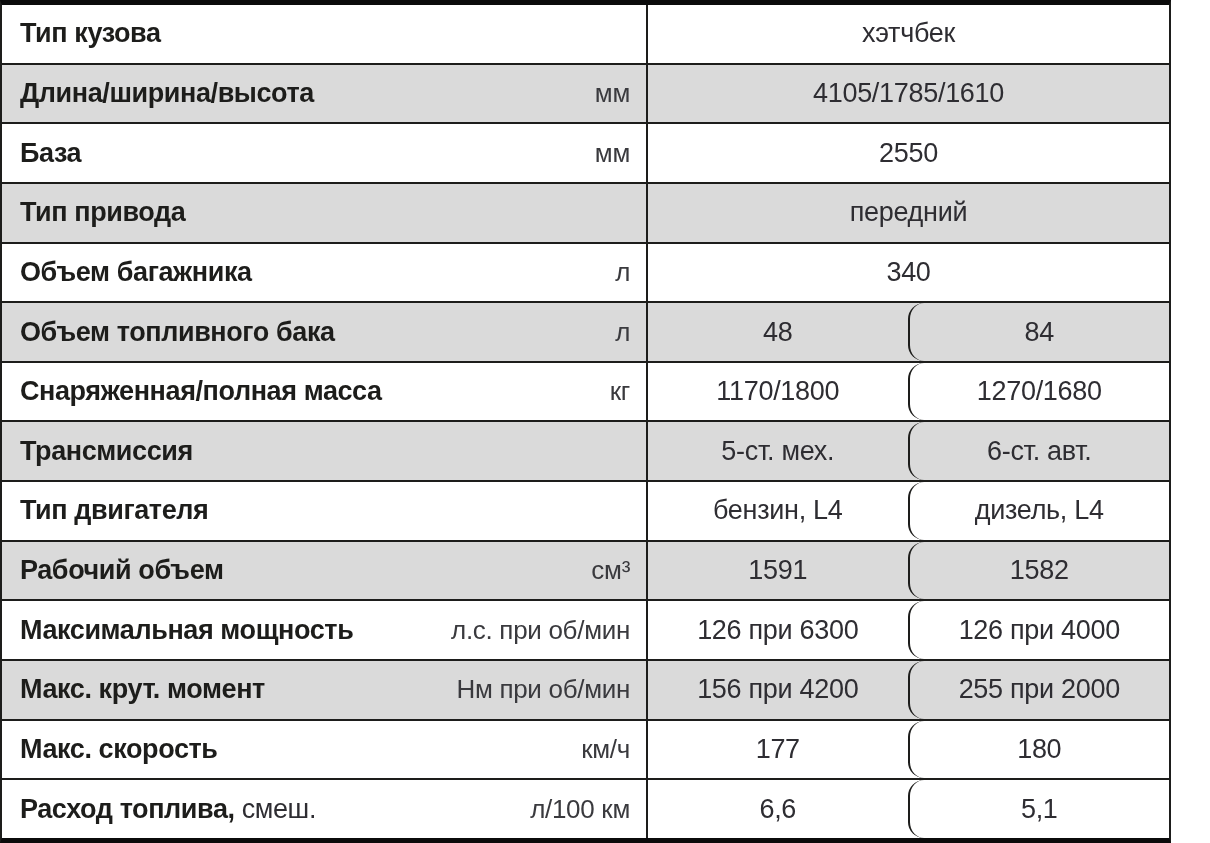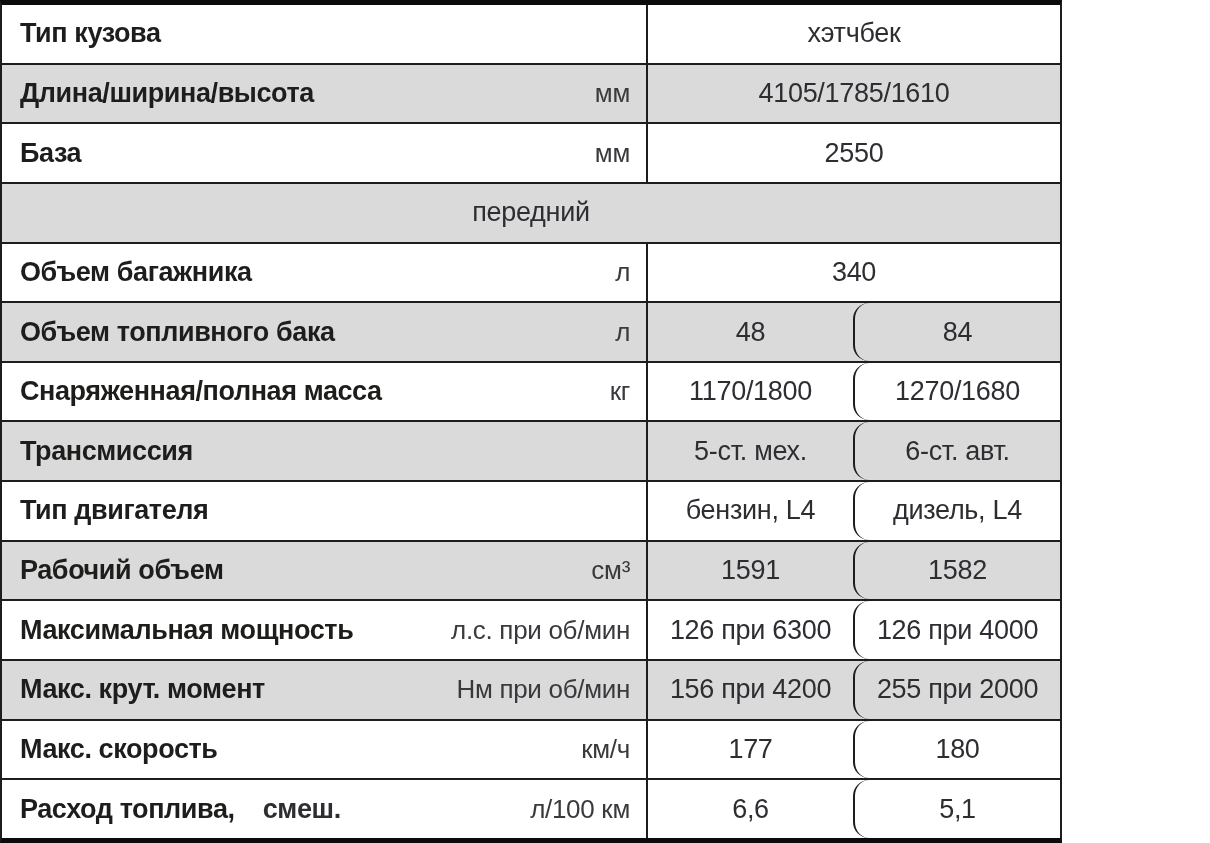--- a/index.html
+++ b/index.html
@@ -1,21 +1,21 @@
 <!DOCTYPE html>
 <html><head>
 <meta charset="utf-8">
 <style>
   html, body {
     margin: 0;
     padding: 0;
     background: #ffffff;
   }
   .spec-table {
-    width: 1062px;
+    width: 1171px;
     height: 843px;
     box-sizing: border-box;
     border-top: 5px solid #0b0b0b;
     border-bottom: 5px solid #0b0b0b;
     border-left: 2px solid #1d1d1b;
     border-right: 2px solid #1d1d1b;
     display: flex;
     flex-direction: column;
     font-family: "Liberation Sans", sans-serif;
     color: #1d1d1b;
@@ -43,23 +43,22 @@
     align-items: center;
     padding: 0 16px 0 18px;
   }
   .param-label {
     font-weight: bold;
     font-size: 27px;
     letter-spacing: -0.4px;
     white-space: nowrap;
   }
   .param-label .label-note {
-    font-weight: bold;
+    font-weight: normal;
     color: #2e2d32;
-    margin-left: 21px;
   }
   .param-unit {
     font-weight: normal;
     font-size: 26px;
     color: #3a3a3e;
     white-space: nowrap;
     margin-left: 12px;
     letter-spacing: -0.3px;
   }
   .cell-value {
@@ -96,20 +95,23 @@
       <div class="cell-value">4105/1785/1610</div>
     </div>
     <div class="row">
       <div class="cell-param">
         <div class="param-label"><span>База</span></div>
         <span class="param-unit">мм</span>
       </div>
       <div class="cell-value">2550</div>
     </div>
     <div class="row alt">
+      <div class="cell-param">
+        <div class="param-label"><span>Тип привода</span></div>
+      </div>
       <div class="cell-value">передний</div>
     </div>
     <div class="row">
       <div class="cell-param">
         <div class="param-label"><span>Объем багажника</span></div>
         <span class="param-unit">л</span>
       </div>
       <div class="cell-value">340</div>
     </div>
     <div class="row alt">

